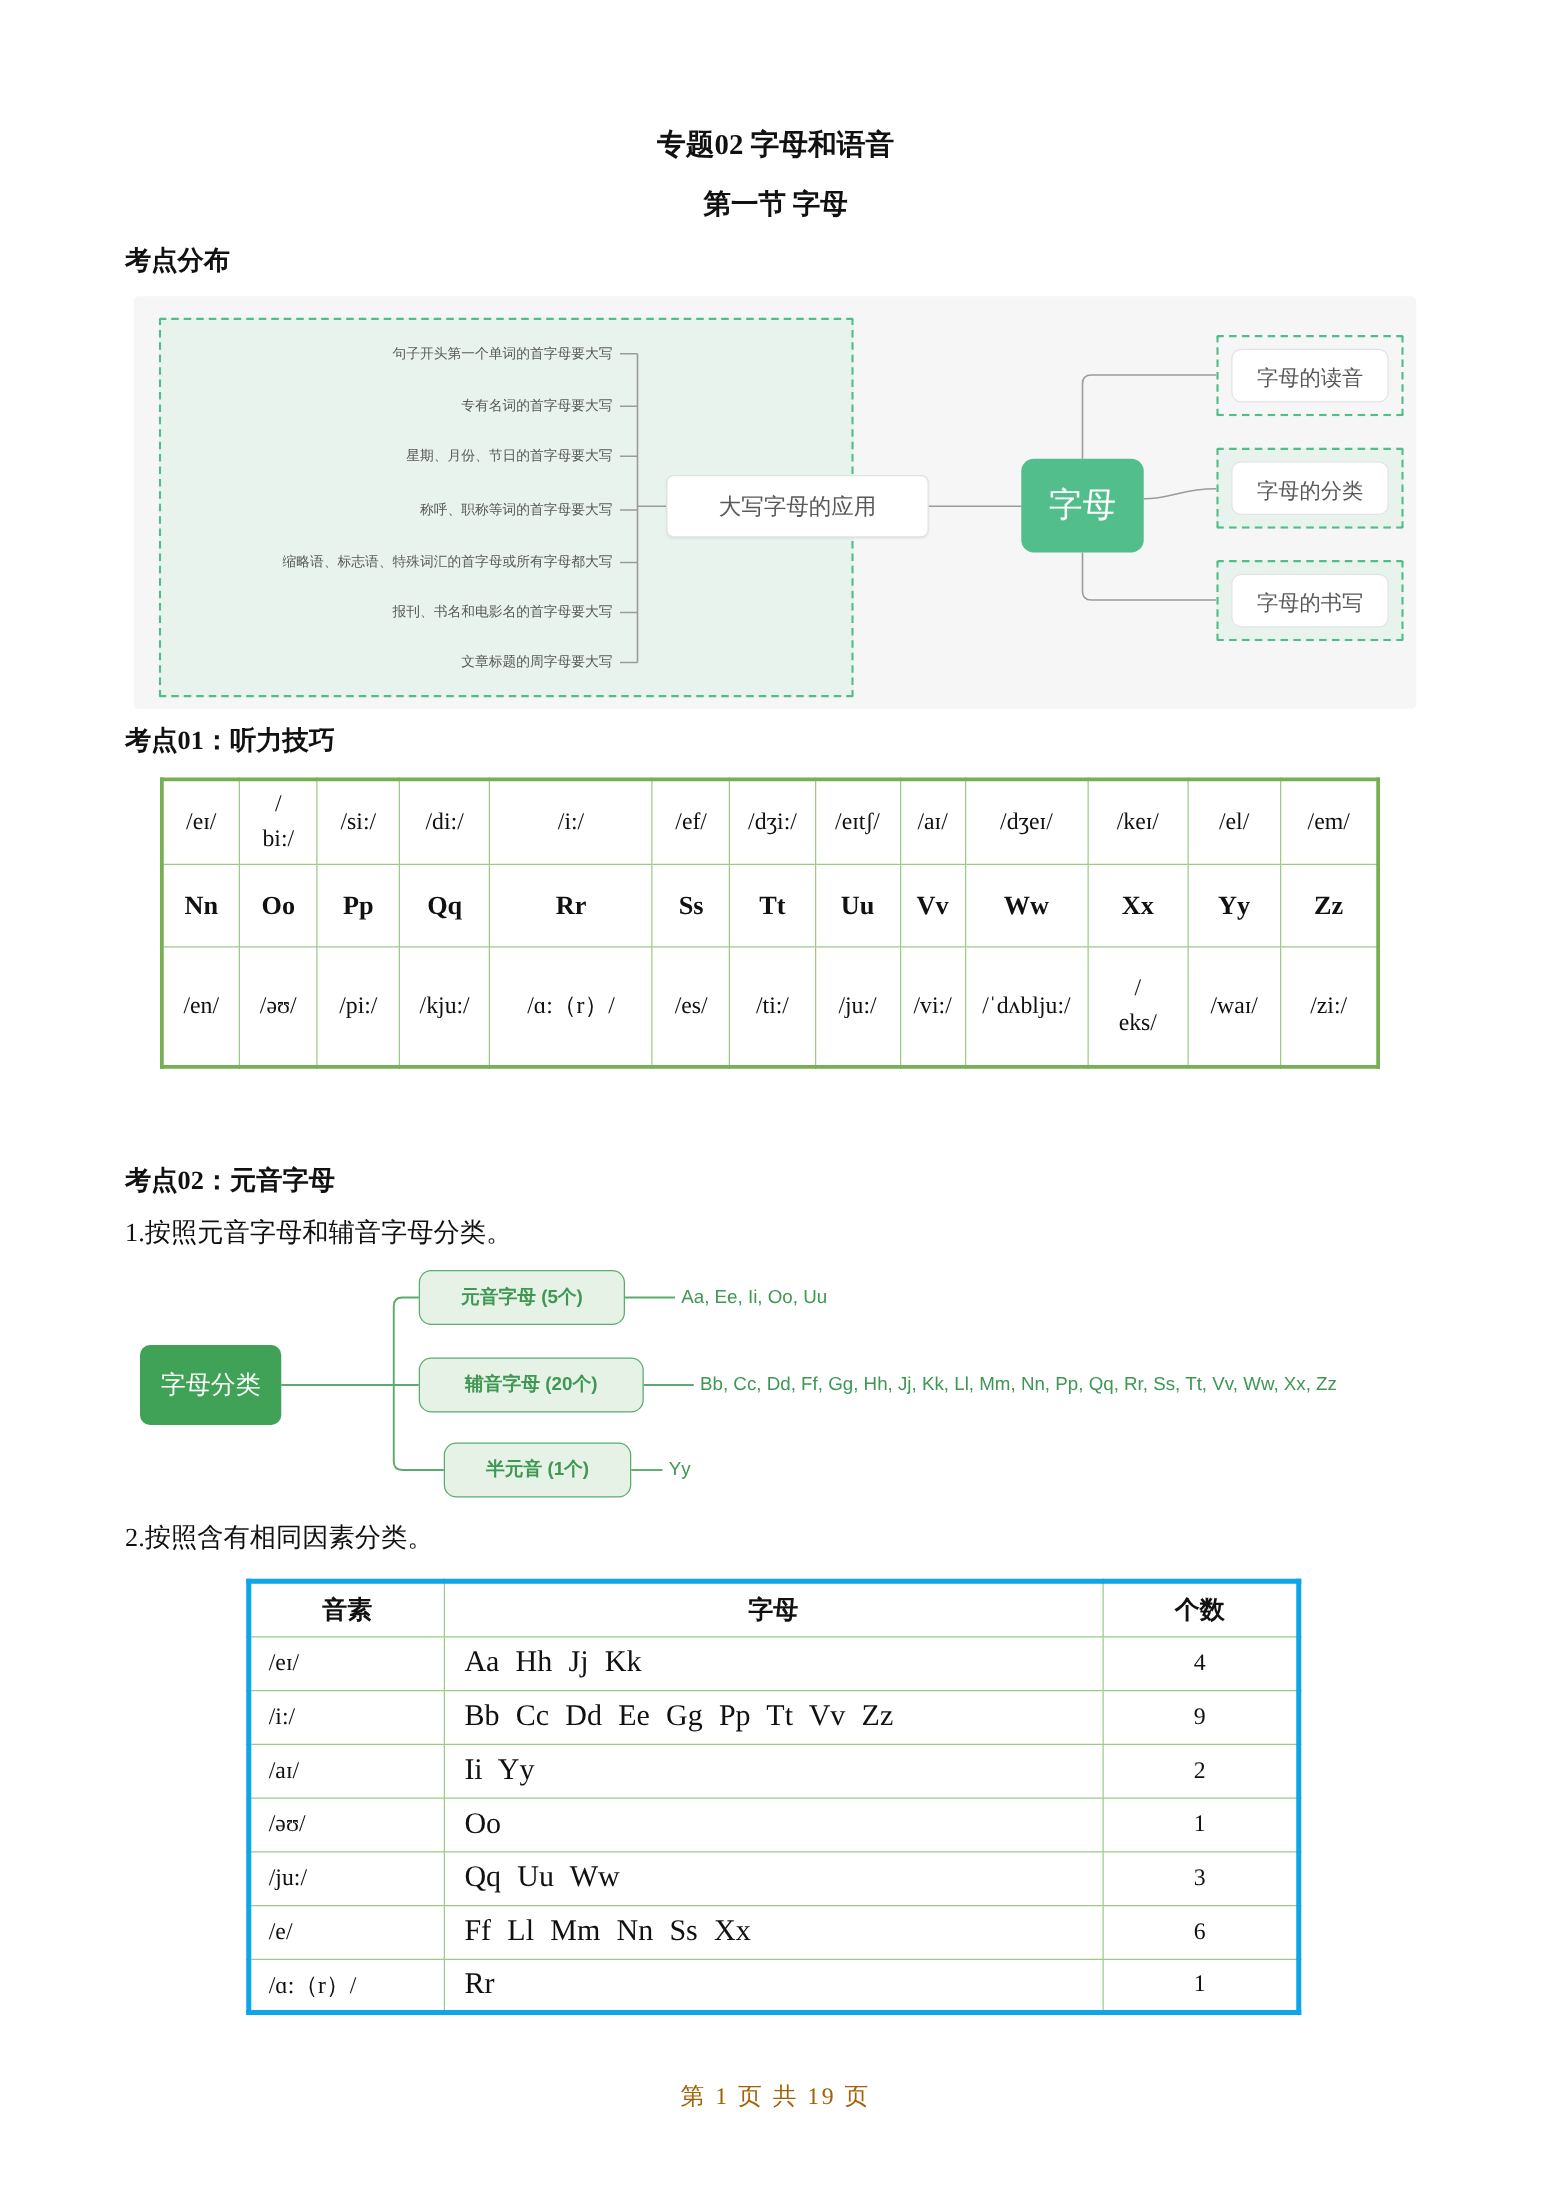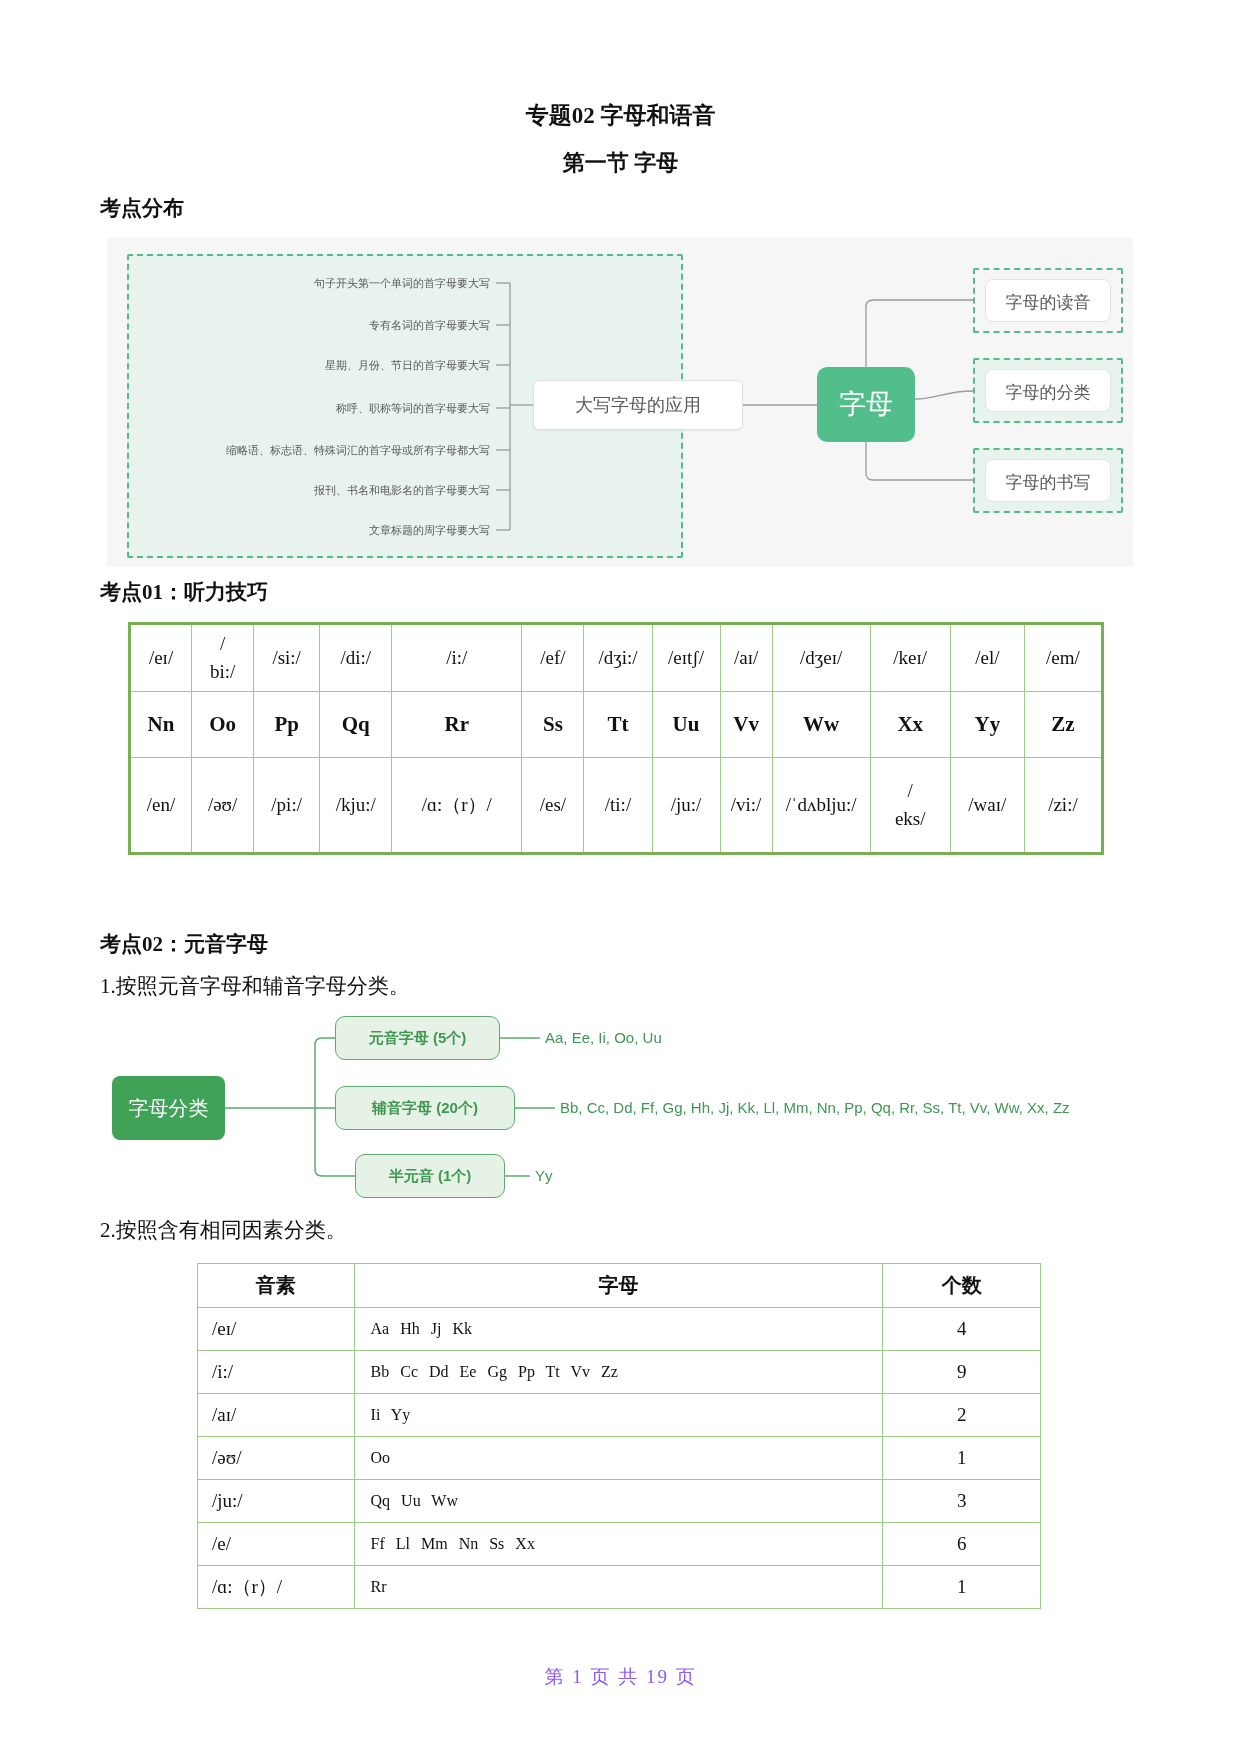--- a/index.html
+++ b/index.html
@@ -4,21 +4,21 @@
 <style>
   * { margin:0; padding:0; box-sizing:border-box; }
   html,body { width:1241px; height:1754px; background:#ffffff; position:relative;
     font-family:"Liberation Serif","DejaVu Serif",serif; color:#111; }
   .abs { position:absolute; }
   .center { left:0; width:1241px; text-align:center; }
   .h-title { top:100px; font-size:23px; font-weight:bold; }
   .h-sub   { top:148px; font-size:22px; font-weight:bold; }
   .h-sec   { left:100px; font-size:21px; font-weight:bold; }
   .p-body  { left:100px; font-size:21px; }
-  .footer  { top:1664px; font-size:19px; letter-spacing:2px; color:#8b5cf6; }
+  .footer  { top:1664px; font-size:19px; letter-spacing:2px; color:#a16207; }
 
   
   .mindmap { left:107px; top:237px; width:1026px; height:330px; background:#f6f6f6; border-radius:4px; }
   .mm-svg { position:absolute; left:0; top:0; }
   .mm-leftbox { position:absolute; left:20px; top:17px; width:556px; height:304px;
     border:2px dashed #53bd8a; background:#e7f3ec; border-radius:2px; }
   .mm-label { position:absolute; left:0; width:383px; text-align:right; font-family:"Liberation Sans","DejaVu Sans",sans-serif;
     font-size:11px; color:#595959; height:20px; line-height:20px; }
   .mm-node-white { position:absolute; background:#fff; border:1px solid #e1e1e1; border-radius:6px;
     font-family:"Liberation Sans","DejaVu Sans",sans-serif; color:#595959; text-align:center; }
@@ -44,25 +44,25 @@
   .cls-root { position:absolute; left:12px; top:76px; width:113px; height:64px; background:#3fa257;
     border-radius:8px; color:#fff; font-size:20px; text-align:center; line-height:64px;
     font-family:"Liberation Sans","DejaVu Sans",sans-serif; }
   .cls-branch { position:absolute; height:44px; background:#e6f2e6; border:1.5px solid #5baa6e;
     border-radius:10px; color:#3e9752; font-size:15px; font-weight:600; text-align:center; line-height:41px;
     font-family:"Liberation Sans","DejaVu Sans",sans-serif; }
   .cls-letters { position:absolute; color:#3e9752; font-size:15px; height:20px; line-height:20px;
     font-family:"Liberation Sans","DejaVu Sans",sans-serif; white-space:nowrap; }
 
   
-  .pt { position:absolute; left:197px; top:1263px; width:844px; border:1px solid #0ea5e9; table-layout:fixed; }
+  .pt { position:absolute; left:197px; top:1263px; width:844px; border:4px solid #0ea5e9; table-layout:fixed; }
   .pt th, .pt td { border:1px solid #9ccb85; vertical-align:middle; }
   .pt th { font-size:20px; font-weight:bold; text-align:center; }
   .pt td.phoneme { text-align:left; padding-left:14px; font-size:19px; }
-  .pt td.letters { text-align:left; padding-left:16px; font-size:16px; word-spacing:7px; }
+  .pt td.letters { text-align:left; padding-left:16px; font-size:24px; word-spacing:7px; }
   .pt td.count { text-align:center; font-size:19px; }
 </style>
 </head>
 <body>
 
 <div class="abs center h-title">专题02 字母和语音</div>
 <div class="abs center h-sub">第一节 字母</div>
 <div class="abs h-sec" style="top:194px;">考点分布</div>
 
 <div class="abs mindmap">

